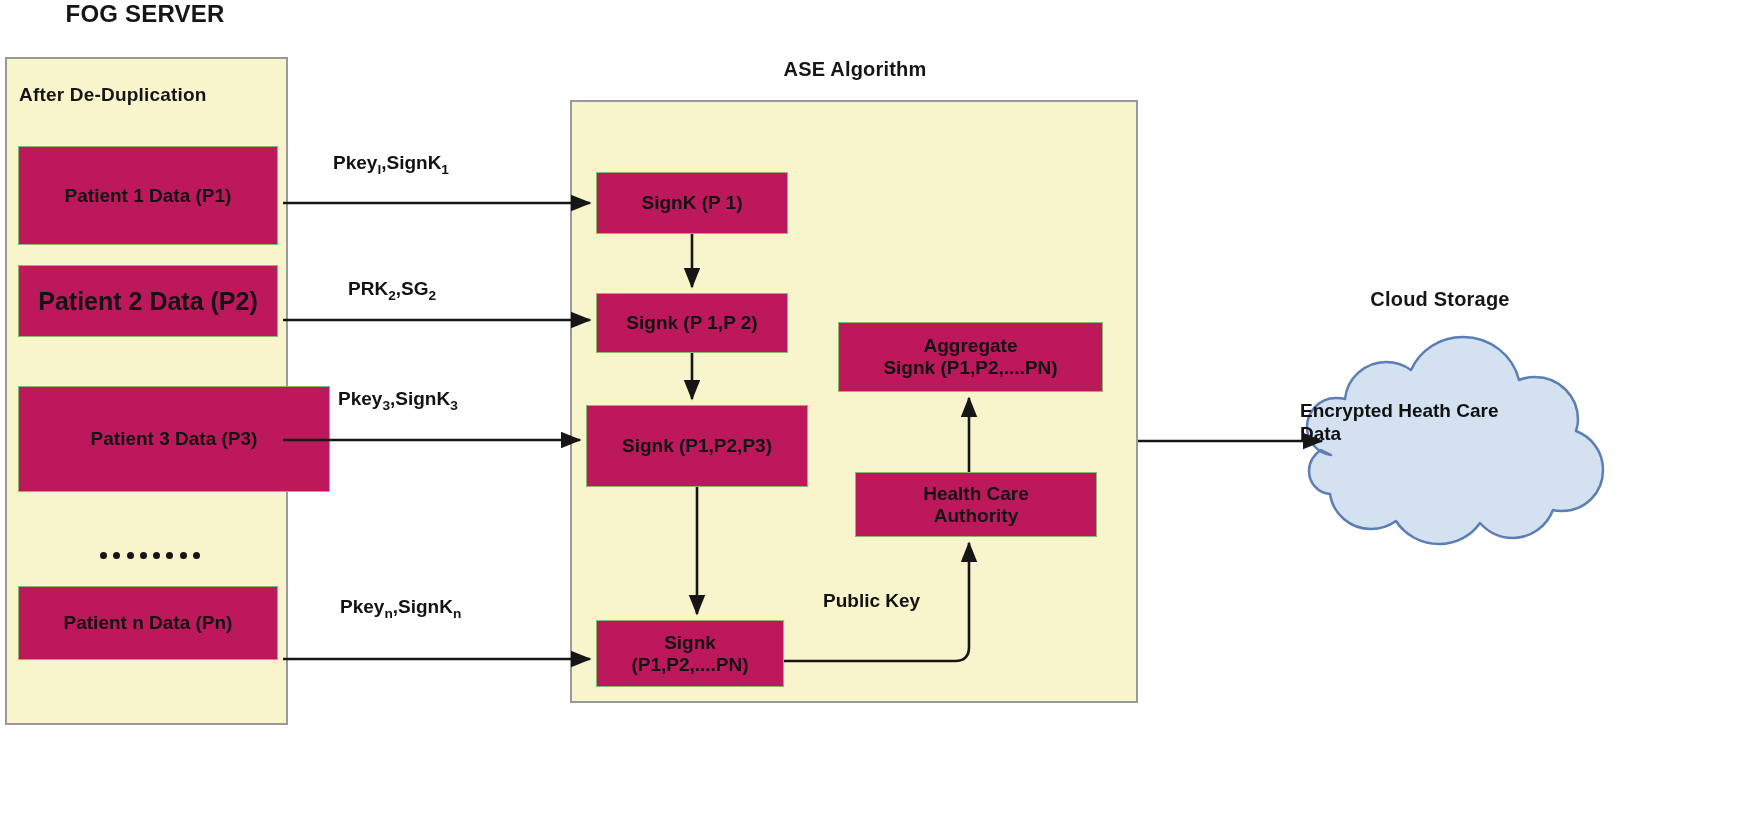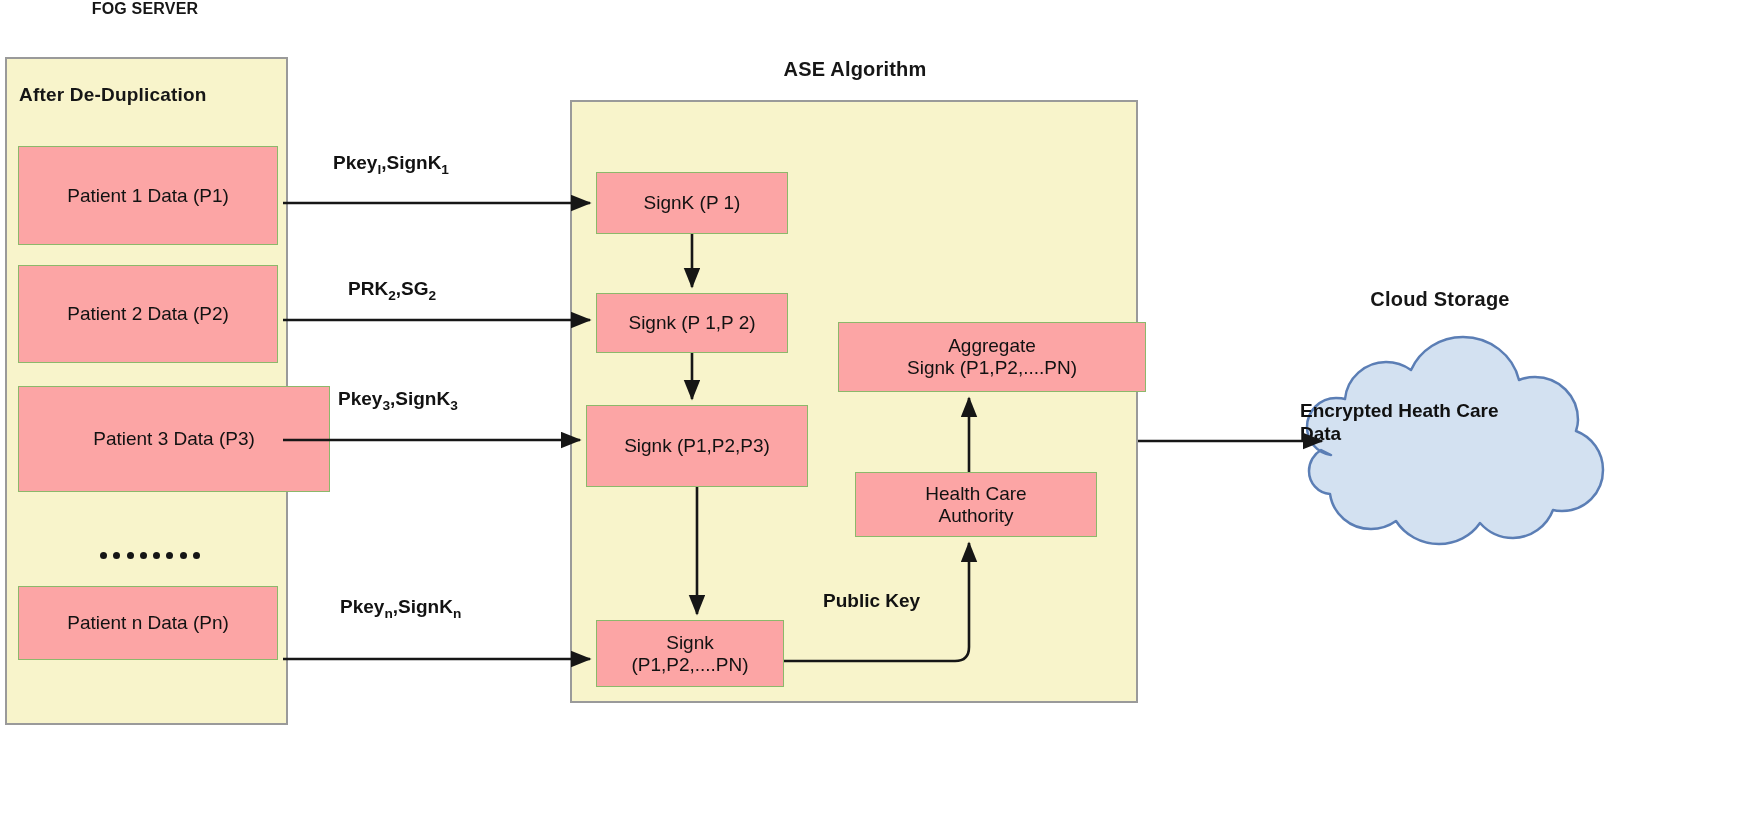--- a/index.html
+++ b/index.html
@@ -4,49 +4,49 @@
 <style>
   html,body{margin:0;padding:0;background:#ffffff;}
   body{font-family:"Liberation Sans",sans-serif;}
   #stage{position:relative;width:1755px;height:816px;background:#fff;overflow:hidden;}
 
   .ttl{position:absolute;font-weight:bold;color:#161616;letter-spacing:.2px;
        text-align:center;line-height:1.15;white-space:nowrap;}
 
   .container{position:absolute;background:#F8F4CB;border:2px solid #9a9a9a;box-sizing:border-box;}
 
-  .pbox{position:absolute;background:#fca5a5;border:1.5px solid #8CB86B;box-sizing:border-box;
+  .pbox{position:absolute;background:#be185d;border:1.5px solid #8CB86B;box-sizing:border-box;
         display:flex;align-items:center;justify-content:center;text-align:center;
-        font-weight:normal;color:#121212;line-height:1.15;}
+        font-weight:bold;color:#121212;line-height:1.15;}
 
   .lbl{position:absolute;font-weight:bold;color:#121212;white-space:nowrap;}
   .lbl sub{font-size:.72em;}
 
   .dots{position:absolute;display:flex;justify-content:space-between;align-items:center;}
   .dots i{display:block;width:7px;height:7px;border-radius:50%;background:#151515;}
 
   svg.layer{position:absolute;left:0;top:0;width:1755px;height:816px;overflow:visible;pointer-events:none;}
 
   .cloudtext{position:absolute;font-weight:bold;color:#101010;line-height:1.2;}
 </style>
 </head>
 <body>
 
 <div id="stage">
 
-  <div class="ttl" style="left:5px;top:0px;width:280px;font-size:16px;">FOG SERVER</div>
+  <div class="ttl" style="left:5px;top:0px;width:280px;font-size:24px;">FOG SERVER</div>
   <div class="ttl" style="left:570px;top:58px;width:570px;font-size:20px;">ASE Algorithm</div>
   <div class="ttl" style="left:1290px;top:288px;width:300px;font-size:20px;">Cloud Storage</div>
 
   <div class="container" style="left:5px;top:57px;width:283px;height:668px;"></div>
 
   <div class="ttl" style="left:19px;top:84px;width:260px;text-align:left;font-size:19px;">After De-Duplication</div>
 
   <div class="pbox" style="left:18px;top:146px;width:260px;height:99px;font-size:19px;">Patient 1 Data (P1)</div>
-  <div class="pbox" style="left:18px;top:265px;width:260px;height:98px;font-size:19px;">Patient 2 Data (P2)</div>
+  <div class="pbox" style="left:18px;top:265px;width:260px;height:72px;font-size:25px;">Patient 2 Data (P2)</div>
   <div class="pbox" style="left:18px;top:386px;width:312px;height:106px;font-size:19px;">Patient 3 Data (P3)</div>
 
   <div class="dots" style="left:100px;top:551px;width:100px;height:8px;">
     <i></i>
       <i></i>
       <i></i>
       <i></i>
       <i></i>
       <i></i>
       <i></i>
@@ -69,21 +69,21 @@
   </div>
 
   <div class="container" style="left:570px;top:100px;width:568px;height:603px;"></div>
 
   <div class="pbox" style="left:596px;top:172px;width:192px;height:62px;font-size:19px;">SignK (P 1)</div>
   <div class="pbox" style="left:596px;top:293px;width:192px;height:60px;font-size:19px;">Signk (P 1,P 2)</div>
   <div class="pbox" style="left:586px;top:405px;width:222px;height:82px;font-size:19px;">Signk (P1,P2,P3)</div>
   <div class="pbox" style="left:596px;top:620px;width:188px;height:67px;font-size:19px;white-space:pre-line;">Signk
 (P1,P2,....PN)</div>
 
-  <div class="pbox" style="left:838px;top:322px;width:308px;height:70px;font-size:19px;white-space:pre-line;">Aggregate
+  <div class="pbox" style="left:838px;top:322px;width:265px;height:70px;font-size:19px;white-space:pre-line;">Aggregate
 Signk (P1,P2,....PN)</div>
 
   <div class="pbox" style="left:855px;top:472px;width:242px;height:65px;font-size:19px;white-space:pre-line;">Health Care
 Authority</div>
 
   <div class="lbl" style="left:823px;top:590px;font-size:19px;">Public Key</div>
 
   <svg class="layer" viewBox="0 0 1755 816">
     <g>
       <path d="M1331 455

